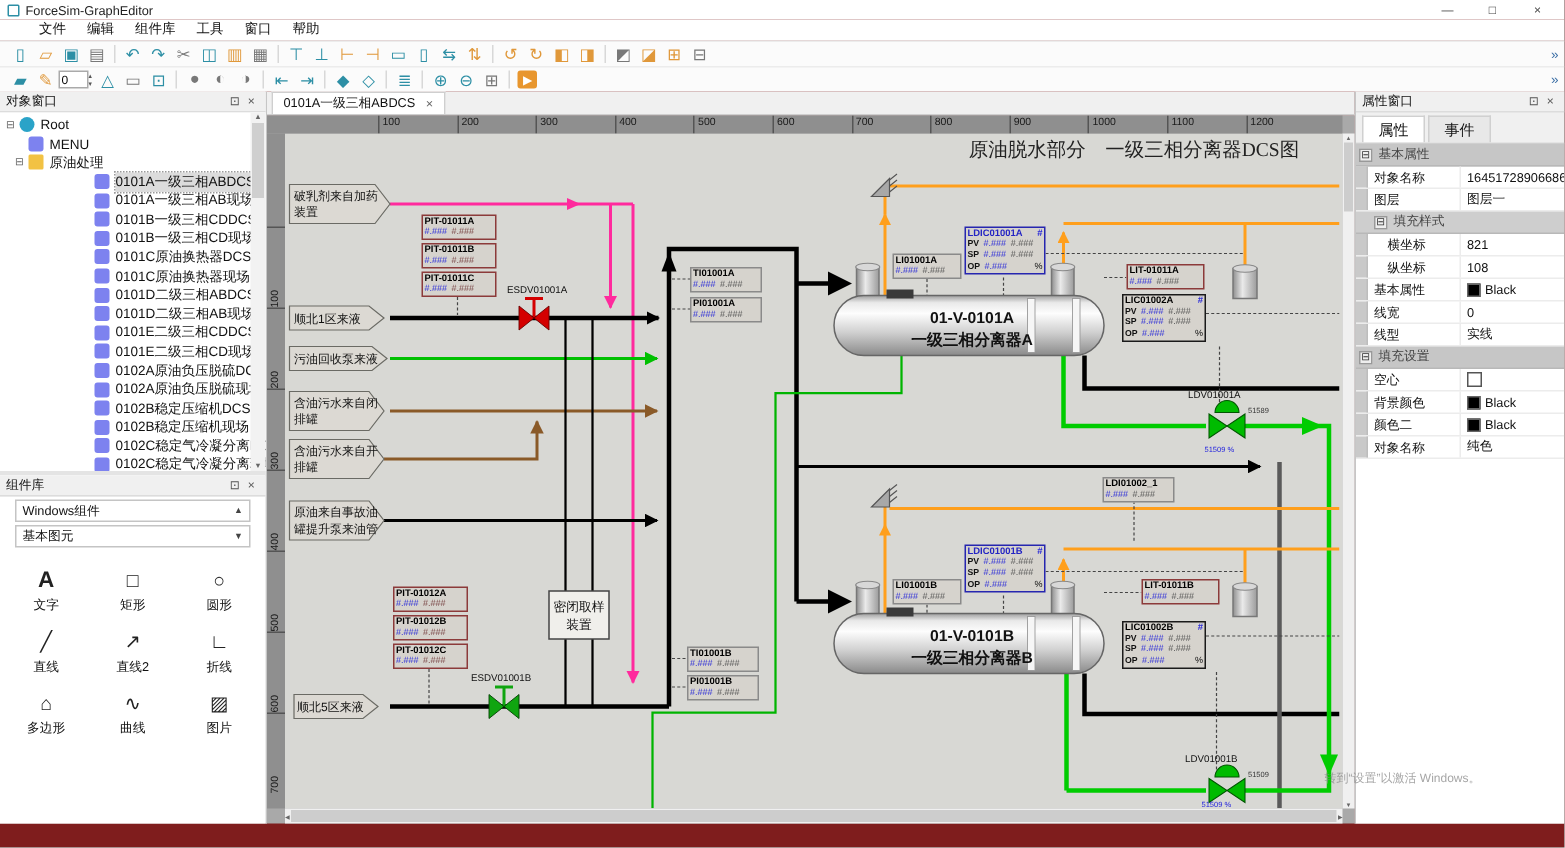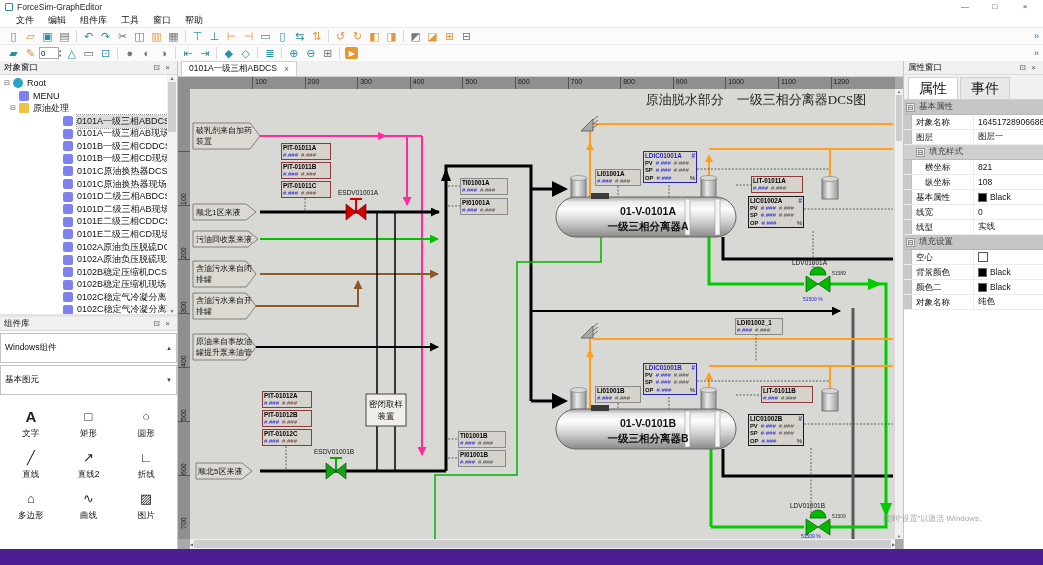--- a/index.html
+++ b/index.html
@@ -1,23 +1,23 @@
 <!DOCTYPE html>
 <html><head>
 <meta charset="utf-8">
 <style>
 *{box-sizing:border-box;margin:0;padding:0}
 body{margin:0;background:#9a9a9a;font-family:"Liberation Sans","DejaVu Sans",sans-serif}
-#app{position:relative;width:1043px;height:565px;background:#4c1d95;overflow:hidden;color:#111;font-size:9px}
+#app{position:relative;width:1043px;height:565px;background:#7f1d1d;overflow:hidden;color:#111;font-size:9px}
 
 .titlebar{height:13px;background:#fff;display:flex;align-items:center;padding:0 5px;gap:4px}
 .appicon{width:8px;height:8px;border:1.5px solid #2d8fa5;border-radius:1px;flex:none}
 .t-title{font-size:8.5px;color:#222;flex:1}
 .wbtn{width:26px;text-align:center;font-size:8px;color:#444}
-.menubar{height:14px;background:#fff;display:flex;align-items:center;padding-left:9px}
+.menubar{height:14px;background:#fff;display:flex;align-items:flex-end;padding-left:19px}
 .menu-item{padding:1px 7px;font-size:9px}
 .tbrow{height:17px;background:#fbfbfb;display:flex;align-items:center;padding-left:5px;border-top:1px solid #ececec;position:relative}
 .tbi{width:17px;height:15px;display:flex;align-items:center;justify-content:center;font-size:11px;flex:none}
 .ic-t{color:#2d8fa5}.ic-o{color:#e0983a}.ic-g{color:#787878}
 .ic-run{color:#fff;background:#e8962e;border-radius:2px;font-size:8px;width:13px;height:12px;display:flex;align-items:center;justify-content:center;margin-left:2px}
 .tbsep{width:1px;height:12px;background:#d8d8d8;margin:0 3px;flex:none}
 .tbinput{width:20px;height:12px;font-size:8px;border:1px solid #aaa;padding:0 1px;font-family:inherit}
 .spin{display:flex;flex-direction:column;font-size:4.5px;line-height:5px;color:#555;margin-right:2px}
 .tb-ovf{position:absolute;right:4px;top:3px;color:#3a6ea5;font-size:9px}
 
@@ -34,21 +34,21 @@
 .ic{width:10px;height:10px;margin:0 4px 0 0;border-radius:2px;flex:none}
 .ic.root{background:#2aa3c8;border-radius:50%}
 .ic.page{background:#7d82ef}
 .ic.folder{background:#f2c243;border-radius:1px}
 .tl{font-size:9px}
 .sel .tl{background:#dcdcdc;outline:1px dotted #999}
 .tree-scroll{position:absolute;right:0;top:0;bottom:0;width:10px;background:#f2f2f2;display:flex;flex-direction:column;align-items: center;font-size:5px;color:#666}
 .tthumb{width:8px;height:50px;background:#cfcfcf;margin-top:1px}
 .tree-scroll .sp{flex:1}
 .libpanel{flex:1;display:flex;flex-direction:column;background:#fff}
-.lib-dd{height:30px;border:1px solid #c4c4c4;margin:2px 0 0;display:flex;align-items:center;padding:0 4px;background:#fff;font-size:8.5px}
+.lib-dd{height:15px;border:1px solid #c4c4c4;margin:2px 10px 0;display:flex;align-items:center;padding:0 4px;background:#fff;font-size:8.5px}
 .lib-dd .sp{flex:1}
 .dd-ar{font-size:6px;color:#444}
 .lib-grid{flex:1;background:#fff;margin:2px;display:grid;grid-template-columns:repeat(3,1fr);align-content:start;row-gap:10px;padding-top:12px}
 .lib-item{display:flex;flex-direction:column;align-items:center;gap:4px}
 .lib-g{font-size:13px;height:15px;line-height:15px;color:#222}
 .lib-g.bold{font-weight:bold;font-size:15px}
 .lib-l{font-size:8.5px}
 
 .center{flex:1;display:flex;flex-direction:column;min-width:0}
 .tabbar{height:16px;background:#f0f0f0;display:flex;align-items:flex-end;padding-left:3px;border-bottom:1px solid #cfcfcf}
@@ -77,21 +77,21 @@
 .v2{color:#555}
 .pit{border-color:#8c3a3a}.pit .v2{color:#7a4646}
 .lit{border-color:#8c3a3a}
 .ldic{border-color:#2626b0}.ldic .t{color:#2424c4}
 .lic{border-color:#1a1a1a}
 .hash{float:right;color:#2c2cd8;font-weight:bold}
 .pctr{margin-left:auto;color:#111}
 
 .rightcol{width:140px;background:#f0f0f0;border-left:1px solid #c6c6c6;display:flex;flex-direction:column}
 .ptabs{display:flex;gap:2px;padding:2px 4px 0;flex:none}
-.ptab{padding:2px 10px 1px;font-size:14px;border:1px solid #d0d0d0;border-bottom:none;background:#e8e8e8}
+.ptab{padding:2px 10px 1px;font-size:10px;border:1px solid #d0d0d0;border-bottom:none;background:#e8e8e8}
 .ptab.act{background:#fff}
 .pgrid{flex:1;background:#fff;border-top:1px solid #cfcfcf;overflow:hidden;font-size:8.5px}
 .prow{display:flex;height:15px;align-items:stretch;border-bottom:1px solid #ececec}
 .pgut{width:8px;background:#c9c9c9;flex:none;border-right:1px solid #bdbdbd}
 .pname{width:62px;padding:2px 0 0 4px;flex:none;border-right:1px solid #ececec}
 .pname.ind{padding-left:13px}
 .pval{flex:1;padding-left:4px;display:flex;align-items:center;gap:3px;overflow:hidden}
 .grph{background:#c6c6c6;color:#444;display:flex;height:15px;align-items:center;gap:4px;border-bottom:1px solid #b8b8b8;padding-left:2px}
 .grph.sub{padding-left:12px;background:#cecece}
 .grm{font-size:7px;width:9px;height:9px;line-height:8px;text-align:center;border:1px solid #999;background:#eee;color:#333}

